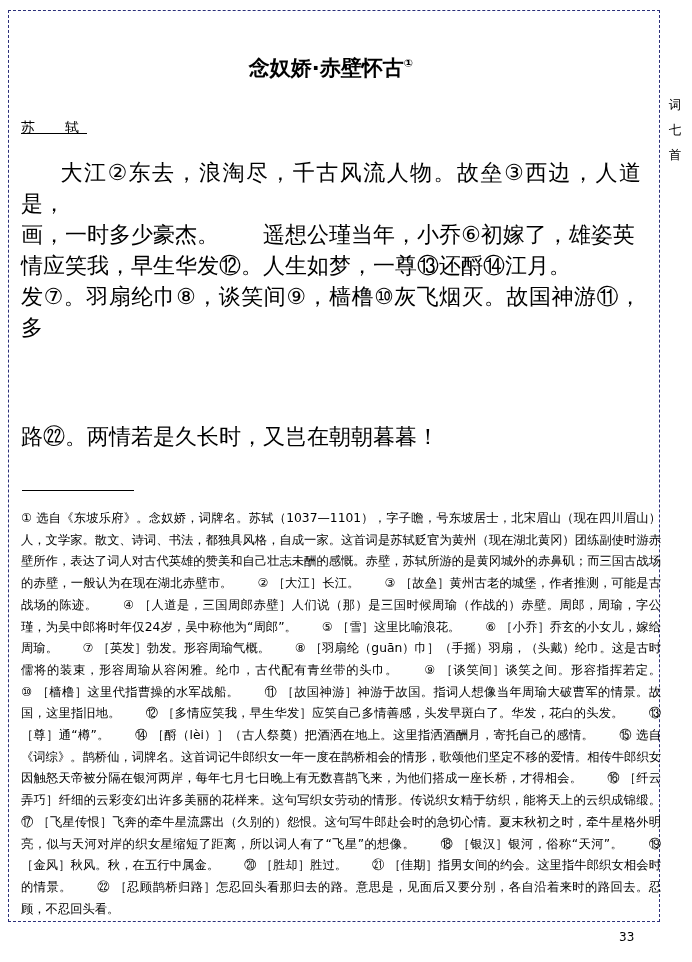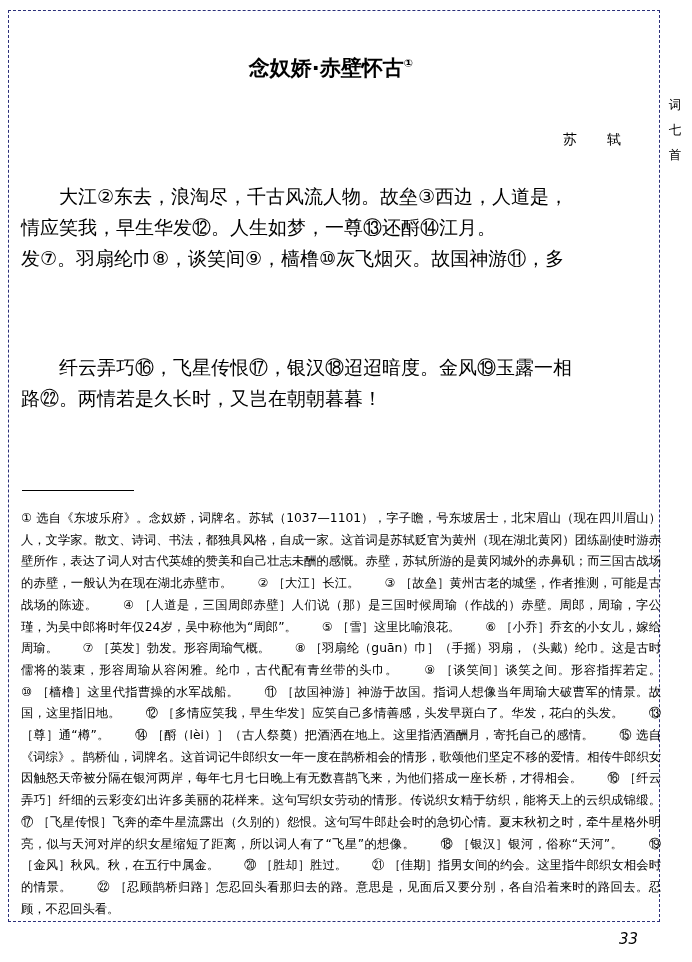--- a/index.html
+++ b/index.html
@@ -45,29 +45,30 @@
     font-weight: bold;
     font-size: 21px;
     line-height: 1.2;
     margin: 16px;
     padding: 0;
   }
   .poem-title.wide { letter-spacing: 11px; }
   .poem-title .title-text { display: inline; }
 
   .poem-author {
-    text-align: right;
+    text-align: left;
     font-size: 14px;
     letter-spacing: 8px;
-    margin: 12px;
+    margin: 0;
     padding: 0;
+    text-decoration: underline;
   }
 
   .poem-body {
-    font-size: 19px;
+    font-size: 22px;
     line-height: 31px;
     text-align: justify;
     text-align-last: left;
     text-justify: inter-character;
     margin: 0;
     padding: 0;
     word-break: break-all;
   }
   .poem-body .indent { display: inline-block; width: 38px; }
 
@@ -120,53 +121,52 @@
     font-size: 12.5px;
     line-height: 25px;
   }
   #running-head span { display: block; }
 
   
   #page-number {
     position: absolute;
     left: 619px;
     top: 930px;
-    font-size: 15px;
+    font-size: 12px;
     font-family: "DejaVu Sans", "Liberation Sans", sans-serif;
-    font-style: italic;
   }
 </style>
 </head>
 <body>
 
 <div id="page-frame"></div>
 
 <div id="content">
 
   <div class="poem">
     <div class="sp-a"></div>
     <div class="poem-title">
       <span class="title-text">念奴娇·赤壁怀古</span><sup class="fn">①</sup>
     </div>
     <div class="sp-b"></div>
     <div class="poem-author">苏　轼</div>
     <div class="sp-c"></div>
     <div class="poem-body">
       <div><span class="indent"></span><span>大江②东去，浪淘尽，千古风流人物。故垒③西边，人道是，</span></div>
+      <div><span>画，一时多少豪杰。　　遥想公瑾当年，小乔⑥初嫁了，雄姿英</span></div>
       <div><span>情应笑我，早生华发⑫。人生如梦，一尊⑬还酹⑭江月。</span></div>
       <div><span>发⑦。羽扇纶巾⑧，谈笑间⑨，樯橹⑩灰飞烟灭。故国神游⑪，多</span></div>
     </div>
   </div>
 
   <div class="poem">
     <div class="sp-d"></div>
     <div class="sp-e"></div>
     <div class="sp-f"></div>
     <div class="poem-body">
-      <div><span class="indent"></span><span>纤云弄巧⑯，飞星传恨⑰，银汉⑱迢迢暗度。金风⑲玉露一相</span></div>
       <div><span>路㉒。两情若是久长时，又岂在朝朝暮暮！</span></div>
     </div>
   </div>
 
   <div id="footnote-rule"></div>
 
   <div id="footnotes">
     <span>① 选自《东坡乐府》。念奴娇，词牌名。苏轼（1037—1101），字子瞻，号东坡居士，北宋眉山（现在四川眉山）人，文学家。散文、诗词、书法，都独具风格，自成一家。这首词是苏轼贬官为黄州（现在湖北黄冈）团练副使时游赤壁所作，表达了词人对古代英雄的赞美和自己壮志未酬的感慨。赤壁，苏轼所游的是黄冈城外的赤鼻矶；而三国古战场的赤壁，一般认为在现在湖北赤壁市。　　② ［大江］长江。　　③ ［故垒］黄州古老的城堡，作者推测，可能是古战场的陈迹。　　④ ［人道是，三国周郎赤壁］人们说（那）是三国时候周瑜（作战的）赤壁。周郎，周瑜，字公瑾，为吴中郎将时年仅24岁，吴中称他为“周郎”。　　⑤ ［雪］这里比喻浪花。　　⑥ ［小乔］乔玄的小女儿，嫁给周瑜。　　⑦ ［英发］勃发。形容周瑜气概。　　⑧ ［羽扇纶（guān）巾］（手摇）羽扇，（头戴）纶巾。这是古时儒将的装束，形容周瑜从容闲雅。纶巾，古代配有青丝带的头巾。　　⑨ ［谈笑间］谈笑之间。形容指挥若定。　　⑩ ［樯橹］这里代指曹操的水军战船。　　⑪ ［故国神游］神游于故国。指词人想像当年周瑜大破曹军的情景。故国，这里指旧地。　　⑫ ［多情应笑我，早生华发］应笑自己多情善感，头发早斑白了。华发，花白的头发。　　⑬ ［尊］通“樽”。　　⑭ ［酹（lèi）］（古人祭奠）把酒洒在地上。这里指洒酒酬月，寄托自己的感情。　　⑮ 选自《词综》。鹊桥仙，词牌名。这首词记牛郎织女一年一度在鹊桥相会的情形，歌颂他们坚定不移的爱情。相传牛郎织女因触怒天帝被分隔在银河两岸，每年七月七日晚上有无数喜鹊飞来，为他们搭成一座长桥，才得相会。　　⑯ ［纤云弄巧］纤细的云彩变幻出许多美丽的花样来。这句写织女劳动的情形。传说织女精于纺织，能将天上的云织成锦缎。　　⑰ ［飞星传恨］飞奔的牵牛星流露出（久别的）怨恨。这句写牛郎赴会时的急切心情。夏末秋初之时，牵牛星格外明亮，似与天河对岸的织女星缩短了距离，所以词人有了“飞星”的想像。　　⑱ ［银汉］银河，俗称“天河”。　　⑲ ［金风］秋风。秋，在五行中属金。　　⑳ ［胜却］胜过。　　㉑ ［佳期］指男女间的约会。这里指牛郎织女相会时的情景。　　㉒ ［忍顾鹊桥归路］怎忍回头看那归去的路。意思是，见面后又要分别，各自沿着来时的路回去。忍顾，不忍回头看。</span>
   </div>
 

